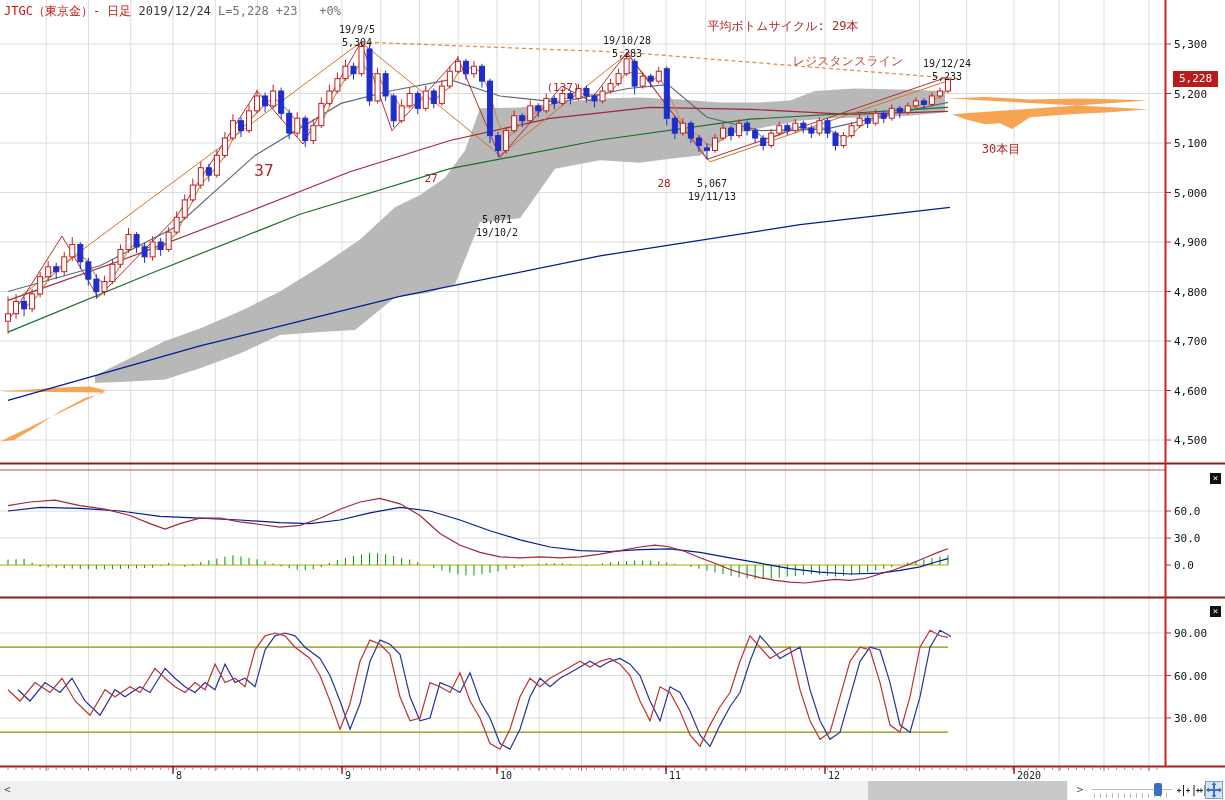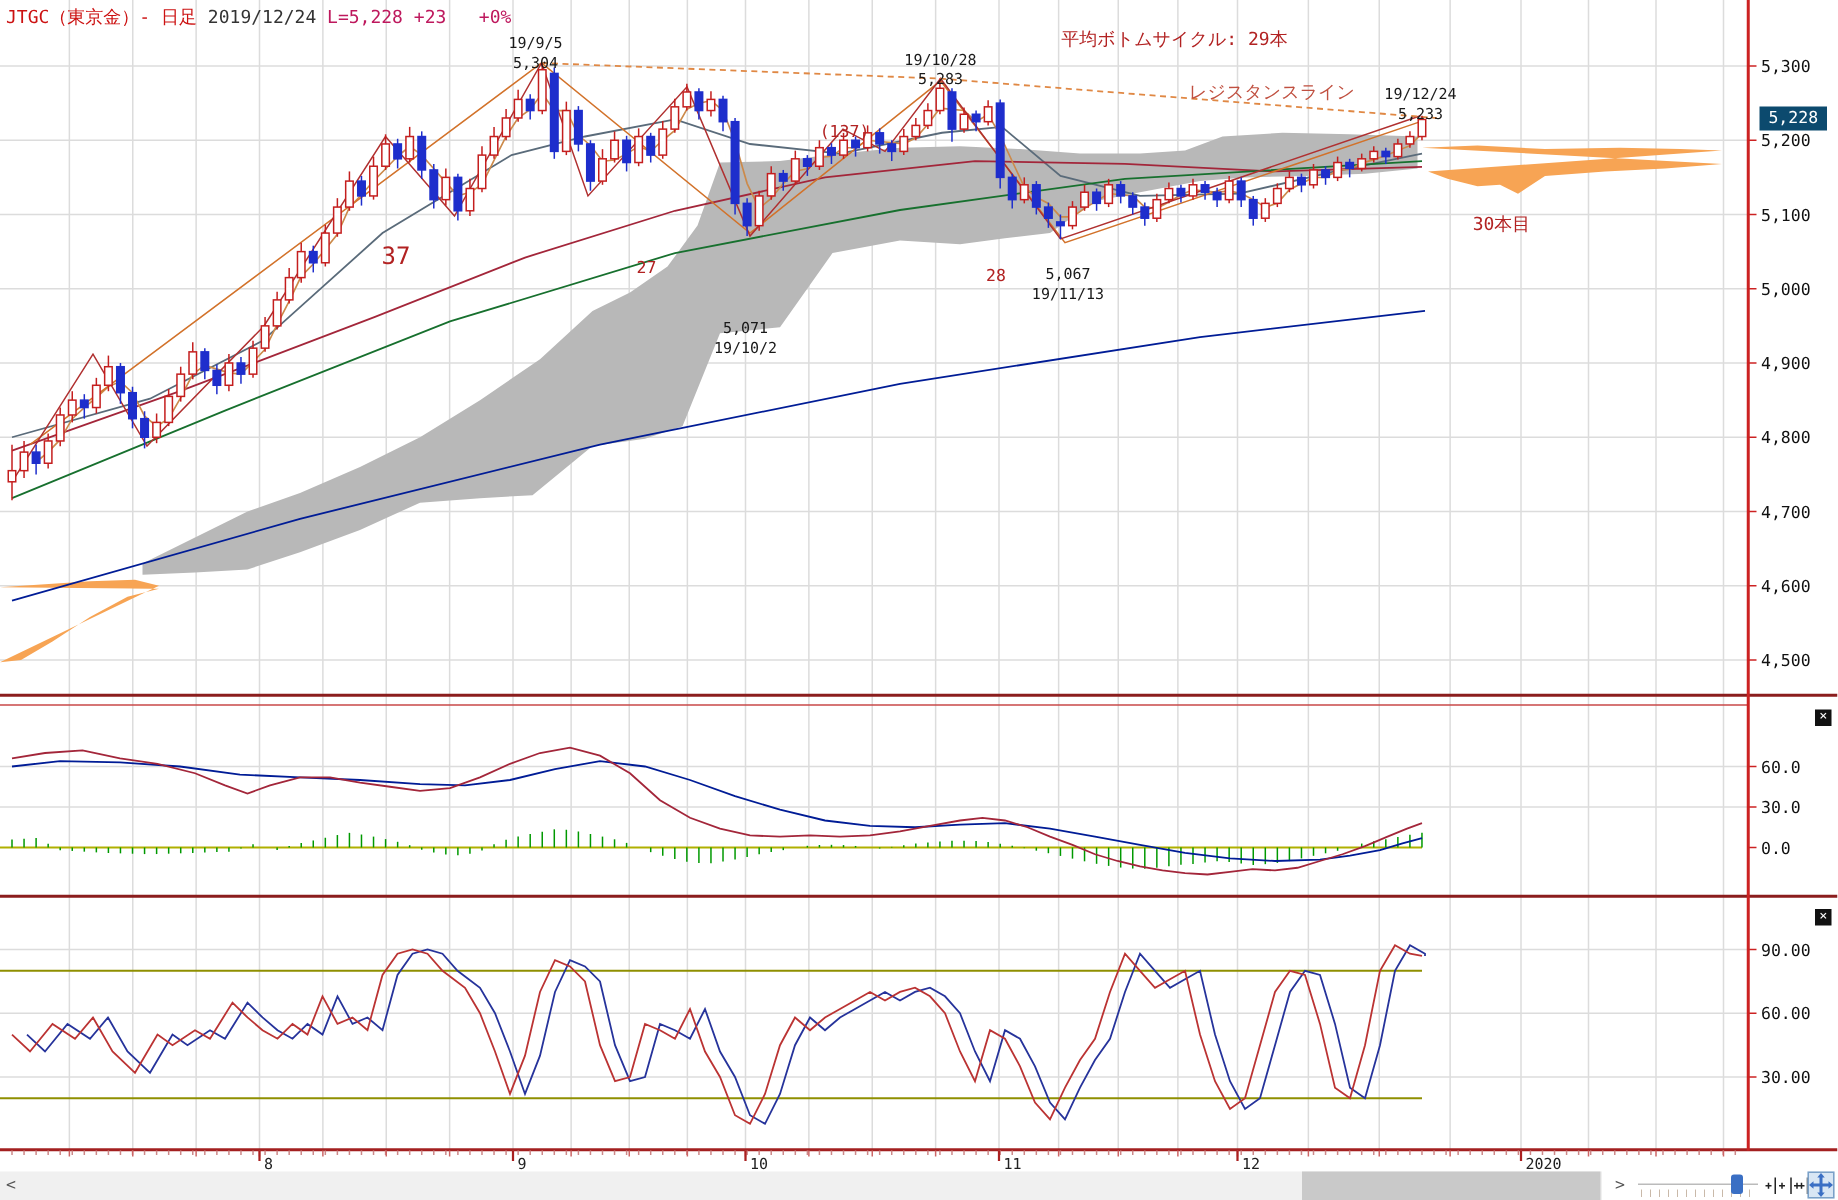--- a/index.html
+++ b/index.html
@@ -2,24 +2,24 @@
 <html><head>
 <meta charset="utf-8">
 <style>
   html,body{margin:0;padding:0;background:#fff;}
   body{width:1225px;height:800px;position:relative;overflow:hidden;
        font-family:"DejaVu Sans Mono","Liberation Mono",monospace;}
   #chart-svg{position:absolute;left:0;top:0;}
   #title-bar{position:absolute;left:4px;top:3px;font-size:12px;white-space:pre;z-index:5;}
   #title-bar .sym{color:#cc1111;margin-top:24px;}
   #title-bar .dt{color:#333333;}
-  #title-bar .quote{color:#be185d;}
+  #title-bar .quote{color:#737373;}
   #annotations{position:absolute;left:0;top:12px;width:1225px;height:596px;pointer-events:none;z-index:4;}
   .ann{position:absolute;transform:translateX(-50%);text-align:center;line-height:13px;white-space:pre;}
-  #price-badge{position:absolute;left:1173px;top:71px;width:45px;height:16px;background:#0c4a6e;
+  #price-badge{position:absolute;left:1173px;top:71px;width:45px;height:16px;background:#b91c1c;
       color:#fff;font-size:11px;line-height:16px;text-align:center;z-index:6;}
   .close-box{position:absolute;left:1210px;width:11px;height:11px;background:#111;color:#fff;
       font-size:9px;line-height:10px;text-align:center;cursor:pointer;z-index:6;}
   #close-ind1{top:473px;} #close-ind2{top:606px;}
   #scroll-strip{position:absolute;left:0;top:781px;width:1225px;height:19px;background:#fff;z-index:6;}
   #sb-track{position:absolute;left:0;top:0;width:1068px;height:19px;background:#f0f0f0;}
   #sb-left{position:absolute;left:4px;top:2px;color:#555;font-size:11px;cursor:pointer;}
   #sb-thumb{position:absolute;left:868px;top:0;width:199px;height:19px;background:#c9c9c9;cursor:pointer;}
   #sb-right{position:absolute;left:1072px;top:2px;width:16px;color:#555;font-size:11px;text-align:center;cursor:pointer;}
   #width-slider{position:absolute;left:1092px;top:0;width:80px;height:19px;cursor:pointer;}

